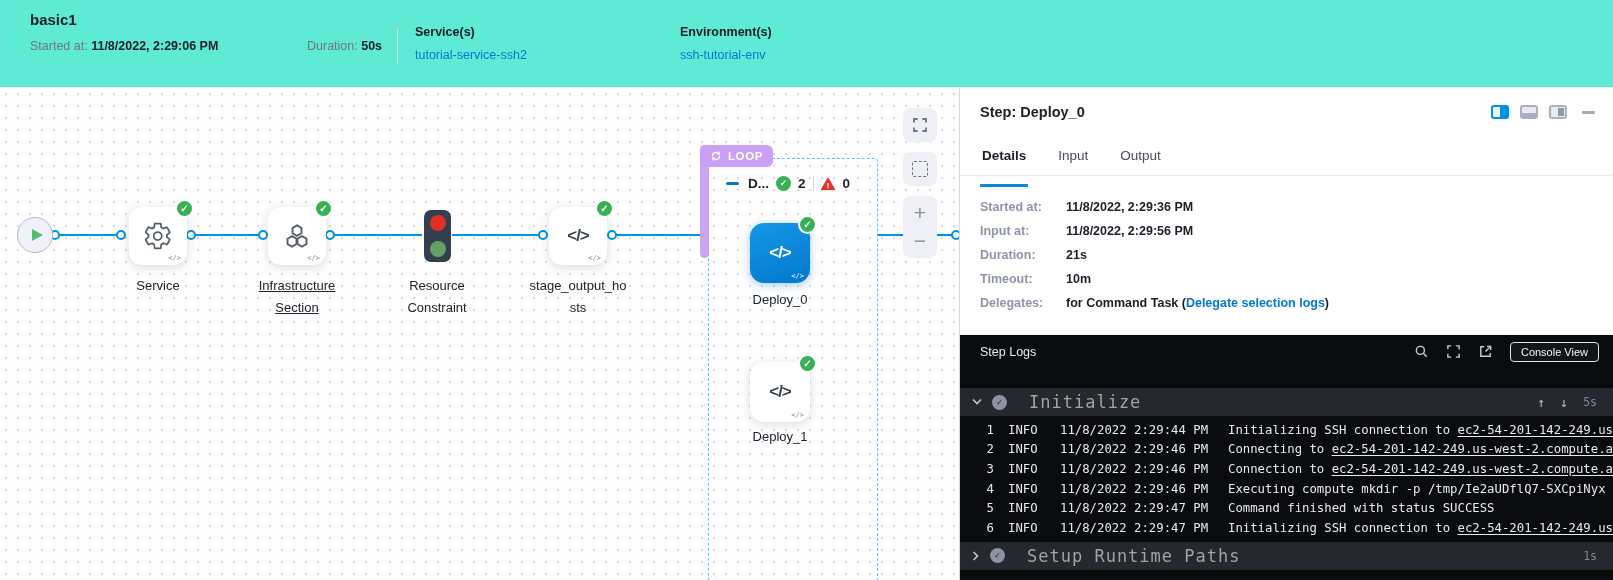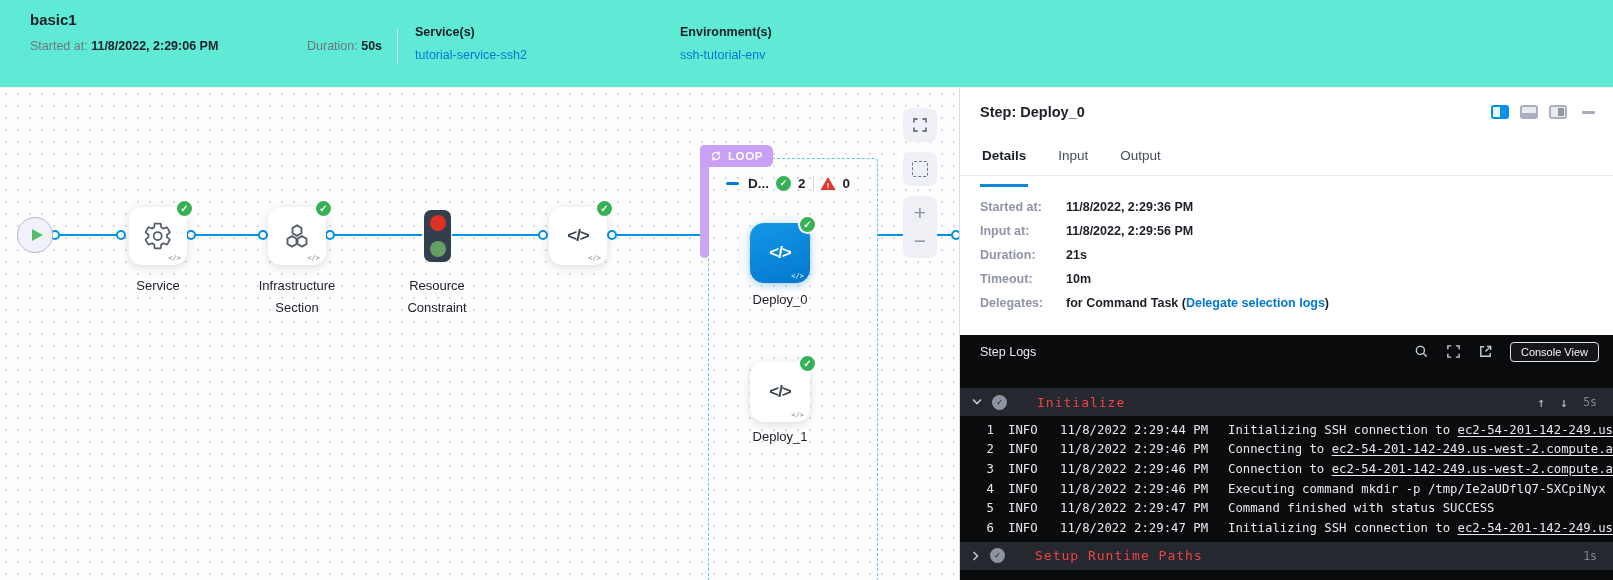--- a/index.html
+++ b/index.html
@@ -108,21 +108,21 @@
   
   .logs { position:absolute; left:0; right:0; top:247px; bottom:0; background:#0a0b0d; overflow:hidden; color:#e8e9ec; }
   .logs-titlebar { height:33px; display:flex; align-items:center; padding:0 14px 0 20px; }
   .logs-title { font-size:12.5px; color:#e8eaee; }
   .logs-actions { margin-left:auto; display:flex; gap:17px; align-items:center; }
   .console-btn { border:1px solid #dfe2e8; color:#f4f5f7; font-size:11px; padding:3px 10px; border-radius:4px;
     background:#141519; cursor:pointer; white-space:nowrap;text-align:right; }
   .logs-spacer { height:20px; }
   .sect { height:28px; background:#25282f; display:flex; align-items:center; gap:10px; padding:0 16px 0 12px;
     font-family:"DejaVu Sans Mono", monospace; cursor:pointer; }
-  .sect-name { font-size:13px; color:#ef4444; letter-spacing:1px; margin-left:20px; }
+  .sect-name { font-size:17px; color:#a3a3a3; letter-spacing:1px; margin-left:12px; }
   .check-circle { width:15px; height:15px; border-radius:50%; background:#8d93a0; color:#15171c;
     font-size:9px; font-weight:bold; text-align:center; line-height:15px; flex:none; }
   .sect-right { margin-left:auto; display:flex; gap:15px; align-items:center; color:#b9bdc7; font-size:13px; }
   .sect-dur { color:#808694; font-size:11.5px; }
   .logbody { padding:4px 0; }
   .logline { display:flex; height:19.6px; align-items:center; font-family:"DejaVu Sans Mono", monospace;
     font-size:12.3px; white-space:nowrap; }
   .ln { width:34px; text-align:right; flex:none; }
   .lv { width:52px; margin-left:14px; flex:none; }
   .lt { width:168px; flex:none; }
@@ -189,33 +189,34 @@
 
   <div class="node-card" style="left:268px;">
     <svg width="30" height="30" viewBox="0 0 24 24" fill="none" stroke="#565e6b" stroke-width="1.5">
       <path d="M12 3.5 15.6 5.6v4.2L12 11.9 8.4 9.8V5.6Z"></path>
       <path d="M8 12.1l3.6 2.1v4.2L8 20.5 4.4 18.4v-4.2Z"></path>
       <path d="M16 12.1l3.6 2.1v4.2L16 20.5l-3.6-2.1v-4.2Z"></path>
     </svg>
     <span class="badge"><span>✓</span></span>
     <span class="mini-code">&lt;/&gt;</span>
   </div>
-  <div class="node-label" style="left:236px;width:122px;">Infrastructure Section</div>
+  <div class="node-label" style="left:236px;width:122px;text-decoration:underline;">Infrastructure Section</div>
 
   <div class="traffic-light">
     <div class="tl-red"></div>
     <div class="tl-green"></div>
   </div>
   <div class="node-label" style="left:392px;width:90px;">Resource Constraint</div>
 
   <div class="node-card" style="left:549px;">
     <span class="code-glyph">&lt;/&gt;</span>
     <span class="badge"><span>✓</span></span>
     <span class="mini-code">&lt;/&gt;</span>
   </div>
+  <div class="node-label" style="left:528px;width:100px;">stage_output_hosts</div>
 
   <div class="loop-bar"></div>
   <div class="loop-box"></div>
   <div class="loop-badge">
     <svg width="12" height="12" viewBox="0 0 16 16" fill="none" stroke="#fff" stroke-width="1.7" stroke-linecap="round">
       <path d="M3.2 8a4.8 4.8 0 0 1 8.6-2.9"></path>
         <path d="M12.8 8a4.8 4.8 0 0 1-8.6 2.9"></path>
       <path d="M12.2 2.6v2.6h-2.6"></path>
         <path d="M3.8 13.4v-2.6h2.6"></path>
     </svg>
@@ -346,21 +347,21 @@
       <div class="logline">
         <span class="ln">3</span>
           <span class="lv">INFO</span>
           <span class="lt">11/8/2022 2:29:46 PM</span>
           <span class="lm"><span>Connection to </span><span class="loglink">ec2-54-201-142-249.us-west-2.compute.amazonaws.com</span></span>
       </div>
       <div class="logline">
         <span class="ln">4</span>
           <span class="lv">INFO</span>
           <span class="lt">11/8/2022 2:29:46 PM</span>
-          <span class="lm"><span>Executing command mkdir -p /tmp/Ie2aUDflQ7-SXCpiNyx</span></span>
+          <span class="lm"><span>Executing compute mkdir -p /tmp/Ie2aUDflQ7-SXCpiNyx</span></span>
       </div>
       <div class="logline">
         <span class="ln">5</span>
           <span class="lv">INFO</span>
           <span class="lt">11/8/2022 2:29:47 PM</span>
           <span class="lm"><span>Command finished with status SUCCESS</span></span>
       </div>
       <div class="logline">
         <span class="ln">6</span>
           <span class="lv">INFO</span>

